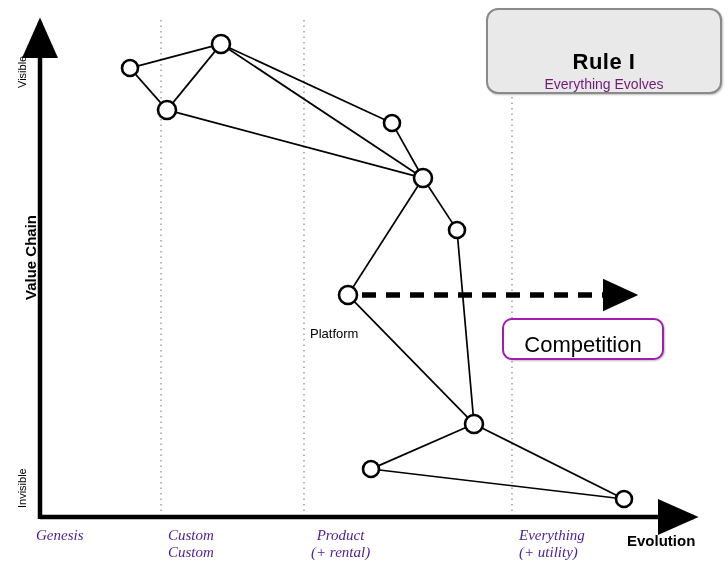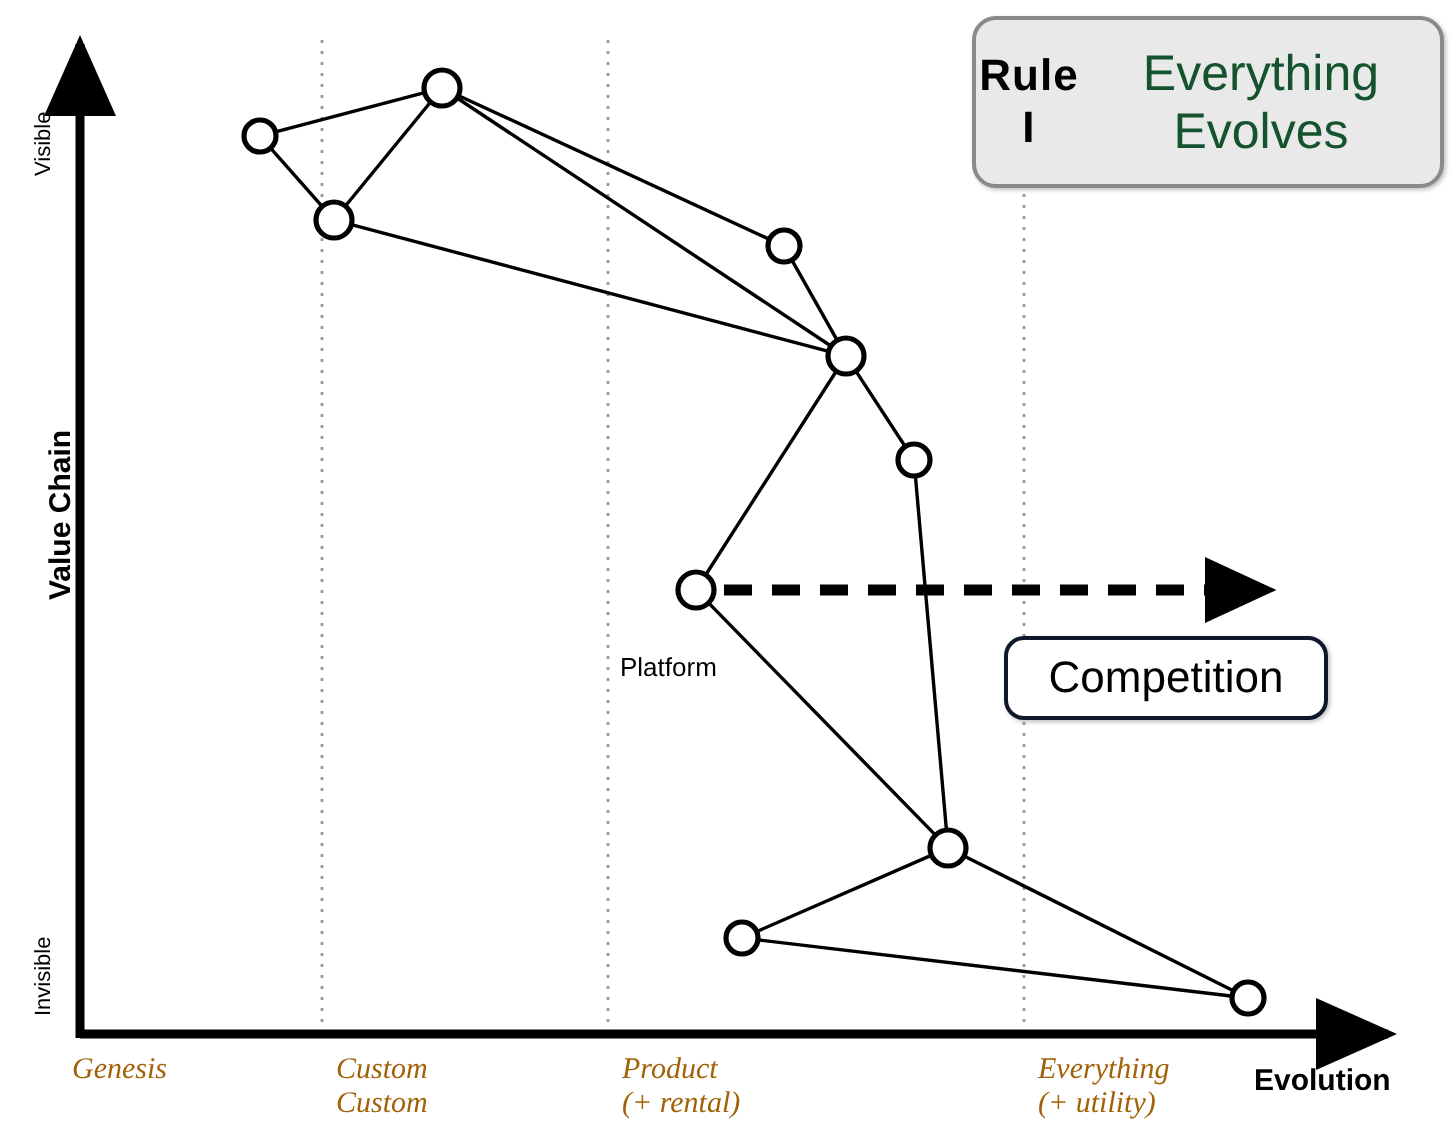--- a/index.html
+++ b/index.html
@@ -42,38 +42,39 @@
   .rot-up {
     transform: rotate(-90deg);
     transform-origin: 0 0;
   }
   .stage-label {
     position: absolute;
     font-family: "Liberation Serif", serif;
     font-style: italic;
     font-size: 15px;
     line-height: 17px;
-    color: #a16207;
+    color: #4c1d95;
     white-space: nowrap;
   }
   .node-label {
     position: absolute;
     font-family: "Liberation Sans", sans-serif;
     font-size: 13px;
     color: #000;
     white-space: nowrap;
   }
 
   
   .callout {
     position: absolute;
     box-sizing: border-box;
     display: flex;
+    flex-direction: column;
     align-items: center;
-    justify-content: center;
+    justify-content: flex-end;
     text-align: center;
   }
   #rule-box {
     left: 486px;
     top: 8px;
     width: 236px;
     height: 86px;
     background: #e9e9e9;
     border: 2px solid #8a8a8a;
     border-radius: 12px;
@@ -81,31 +82,31 @@
   }
   #rule-title {
     font-family: "Liberation Sans", sans-serif;
     font-weight: bold;
     font-size: 22px;
     color: #000;
     letter-spacing: 0.5px;
   }
   #rule-sub {
     font-family: "Liberation Sans", sans-serif;
-    font-size: 25px;
-    color: #14532d;
+    font-size: 14px;
+    color: #701a75;
     margin-top: 1px;
   }
   #competition-box {
     left: 502px;
     top: 318px;
     width: 162px;
     height: 42px;
     background: #ffffff;
-    border: 2px solid #0f172a;
+    border: 2px solid #a21caf;
     border-radius: 10px;
     box-shadow: 1px 1px 2px rgba(0,0,0,0.25);
   }
   #competition-text {
     font-family: "Liberation Sans", sans-serif;
     font-size: 22px;
     color: #000;
   }
 </style>
 </head>
@@ -174,21 +175,21 @@
   <div class="axis-cap" style="left:627px; top:532px;">Evolution</div>
 
   <div id="stage-labels">
       <div class="stage-label" style="left: 36px; top: 527px;">
         <div>Genesis</div>
       </div>
       <div class="stage-label" style="left: 168px; top: 527px; text-align: center;">
         <div>Custom</div>
         <div>Custom</div>
       </div>
-      <div class="stage-label" style="left: 311px; top: 527px;">
+      <div class="stage-label" style="left: 311px; top: 527px; text-align: center;">
         <div>Product</div>
         <div>(+ rental)</div>
       </div>
       <div class="stage-label" style="left: 519px; top: 527px;">
         <div>Everything</div>
         <div>(+ utility)</div>
       </div>
     </div>
 
   <div id="node-labels">

